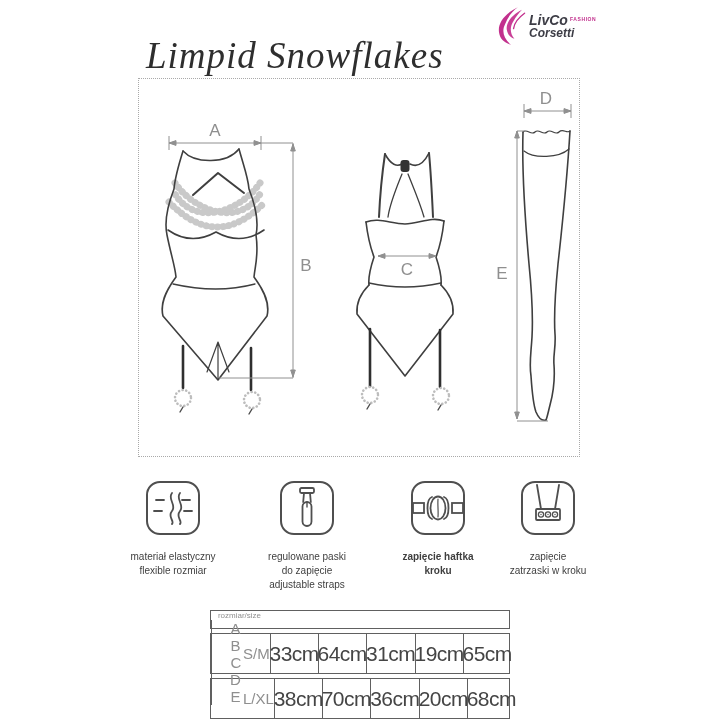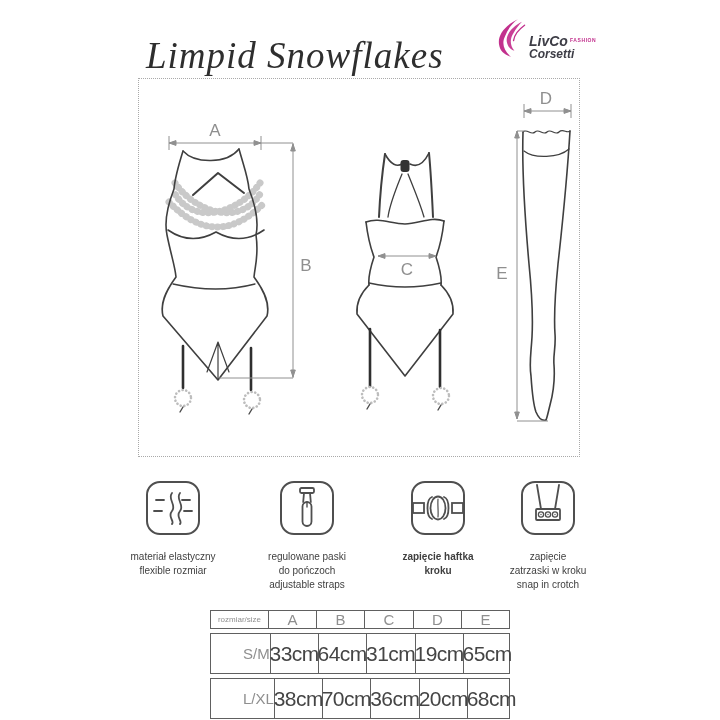--- a/index.html
+++ b/index.html
@@ -1,20 +1,20 @@
 <!DOCTYPE html>
 <html><head>
 <meta charset="utf-8">
 <style>
   html,body{margin:0;padding:0;background:#fff;}
   .pg{position:relative;width:720px;height:720px;background:#ffffff;overflow:hidden;
       font-family:"Liberation Sans",sans-serif;}
 
   
-  .logo{position:absolute;left:494px;top:16px;display:flex;align-items:flex-end;}
+  .logo{position:absolute;left:494px;top:4px;display:flex;align-items:center;}
   .logo-swirl{width:34px;height:44px;}
   .logo-txt{margin-left:1px;line-height:1;}
   .logo-row1{display:flex;align-items:flex-start;}
   .logo-l1{font-weight:bold;font-style:italic;font-size:14px;color:#3d3d46;letter-spacing:0;}
   .logo-fash{font-weight:bold;font-size:5px;color:#c2308d;letter-spacing:.6px;margin:4px 0 0 2px;}
   .logo-l2{font-weight:bold;font-style:italic;font-size:12px;color:#3d3d46;margin-top:0px;letter-spacing:0;}
 
   
   .title{position:absolute;left:146px;top:34px;font-family:Liberation Serif, serif;
          font-style:italic;font-size:37px;color:#2e2e2e;letter-spacing:1px;white-space:nowrap;}
@@ -31,21 +31,21 @@
   .feat .cap{margin-top:10px;font-size:10px;line-height:1.42;color:#3f3f3f;}
   .feat .cap span{display:block;}
 
   
   .stable{position:absolute;left:210px;top:610px;width:300px;}
   .trow{display:flex;border:1px solid #606060;box-sizing:border-box;background:#fff;}
   .trow + .trow{margin-top:4px;}
   .tc{display:flex;align-items:center;justify-content:center;box-sizing:border-box;}
   .tc + .tc{border-left:1px solid #606060;}
   .w0{width:57px;} .w1{width:48px;} .w2{width:48px;} .w3{width:49px;} .w4{width:48px;} .w5{width:48px;}
-  .hrow{height:19px;}
+  .hrow{height:19px;flex-direction:column;}
   .drow{height:41px;padding-left:32px;}
   .tc.corner{font-size:8px;color:#8f8f8f;}
   .tc.hletter{font-size:15px;color:#8f8f8f;}
   .tc.rlabel{font-size:15px;color:#8f8f8f;}
   .tc.val{font-size:21px;color:#454545;letter-spacing:-0.5px;}
 </style>
 </head>
 <body>
 
 <div class="pg">
@@ -177,21 +177,21 @@
   <div class="feat" style="left:237px;">
     <svg class="ic" viewBox="0 0 56 56" fill="none" stroke="#4f4f4f" stroke-width="2" stroke-linecap="round">
       <rect x="2" y="2" width="52" height="52" rx="13"></rect>
       <rect x="21" y="8" width="14" height="5" rx="1.5" stroke-width="1.8"></rect>
       <path d="M25,13 L24.2,22 M31,13 L31.8,22" stroke-width="1.8"></path>
       <rect x="23.5" y="22" width="9" height="24" rx="4.5" stroke-width="1.8"></rect>
       <path d="M28,22 L28,27" stroke-width="1.4"></path>
     </svg>
     <div class="cap">
       <span>regulowane paski</span>
-      <span>do pończoch</span>
+      <span>do zapięcie</span>
       <span>adjustable straps</span>
     </div>
   </div>
 
   <div class="feat" style="left:368px;font-weight:bold;">
     <svg class="ic" viewBox="0 0 56 56" fill="none" stroke="#4f4f4f" stroke-width="2" stroke-linecap="round">
       <rect x="2" y="2" width="52" height="52" rx="13"></rect>
       <rect x="3" y="23" width="11" height="10" stroke-width="1.8"></rect>
       <rect x="42" y="23" width="11" height="10" stroke-width="1.8"></rect>
       <path d="M22,17 C16,19 16,37 22,39" stroke-width="1.8"></path>
@@ -213,21 +213,20 @@
       <circle cx="21" cy="34.5" r="2.6" stroke-width="1.3"></circle>
       <circle cx="28" cy="34.5" r="2.6" stroke-width="1.3"></circle>
       <circle cx="35" cy="34.5" r="2.6" stroke-width="1.3"></circle>
       <circle cx="21" cy="34.5" r="0.7" fill="#4f4f4f" stroke="none"></circle>
       <circle cx="28" cy="34.5" r="0.7" fill="#4f4f4f" stroke="none"></circle>
       <circle cx="35" cy="34.5" r="0.7" fill="#4f4f4f" stroke="none"></circle>
     </svg>
     <div class="cap">
       <span>zapięcie</span>
       <span>zatrzaski w kroku</span>
-      <span>snap in crotch</span>
     </div>
   </div>
 
   <div class="stable">
     <div class="trow hrow">
       <div class="tc corner w0">rozmiar/size</div>
       <div class="tc hletter w1">A</div>
       <div class="tc hletter w2">B</div>
       <div class="tc hletter w3">C</div>
       <div class="tc hletter w4">D</div>

